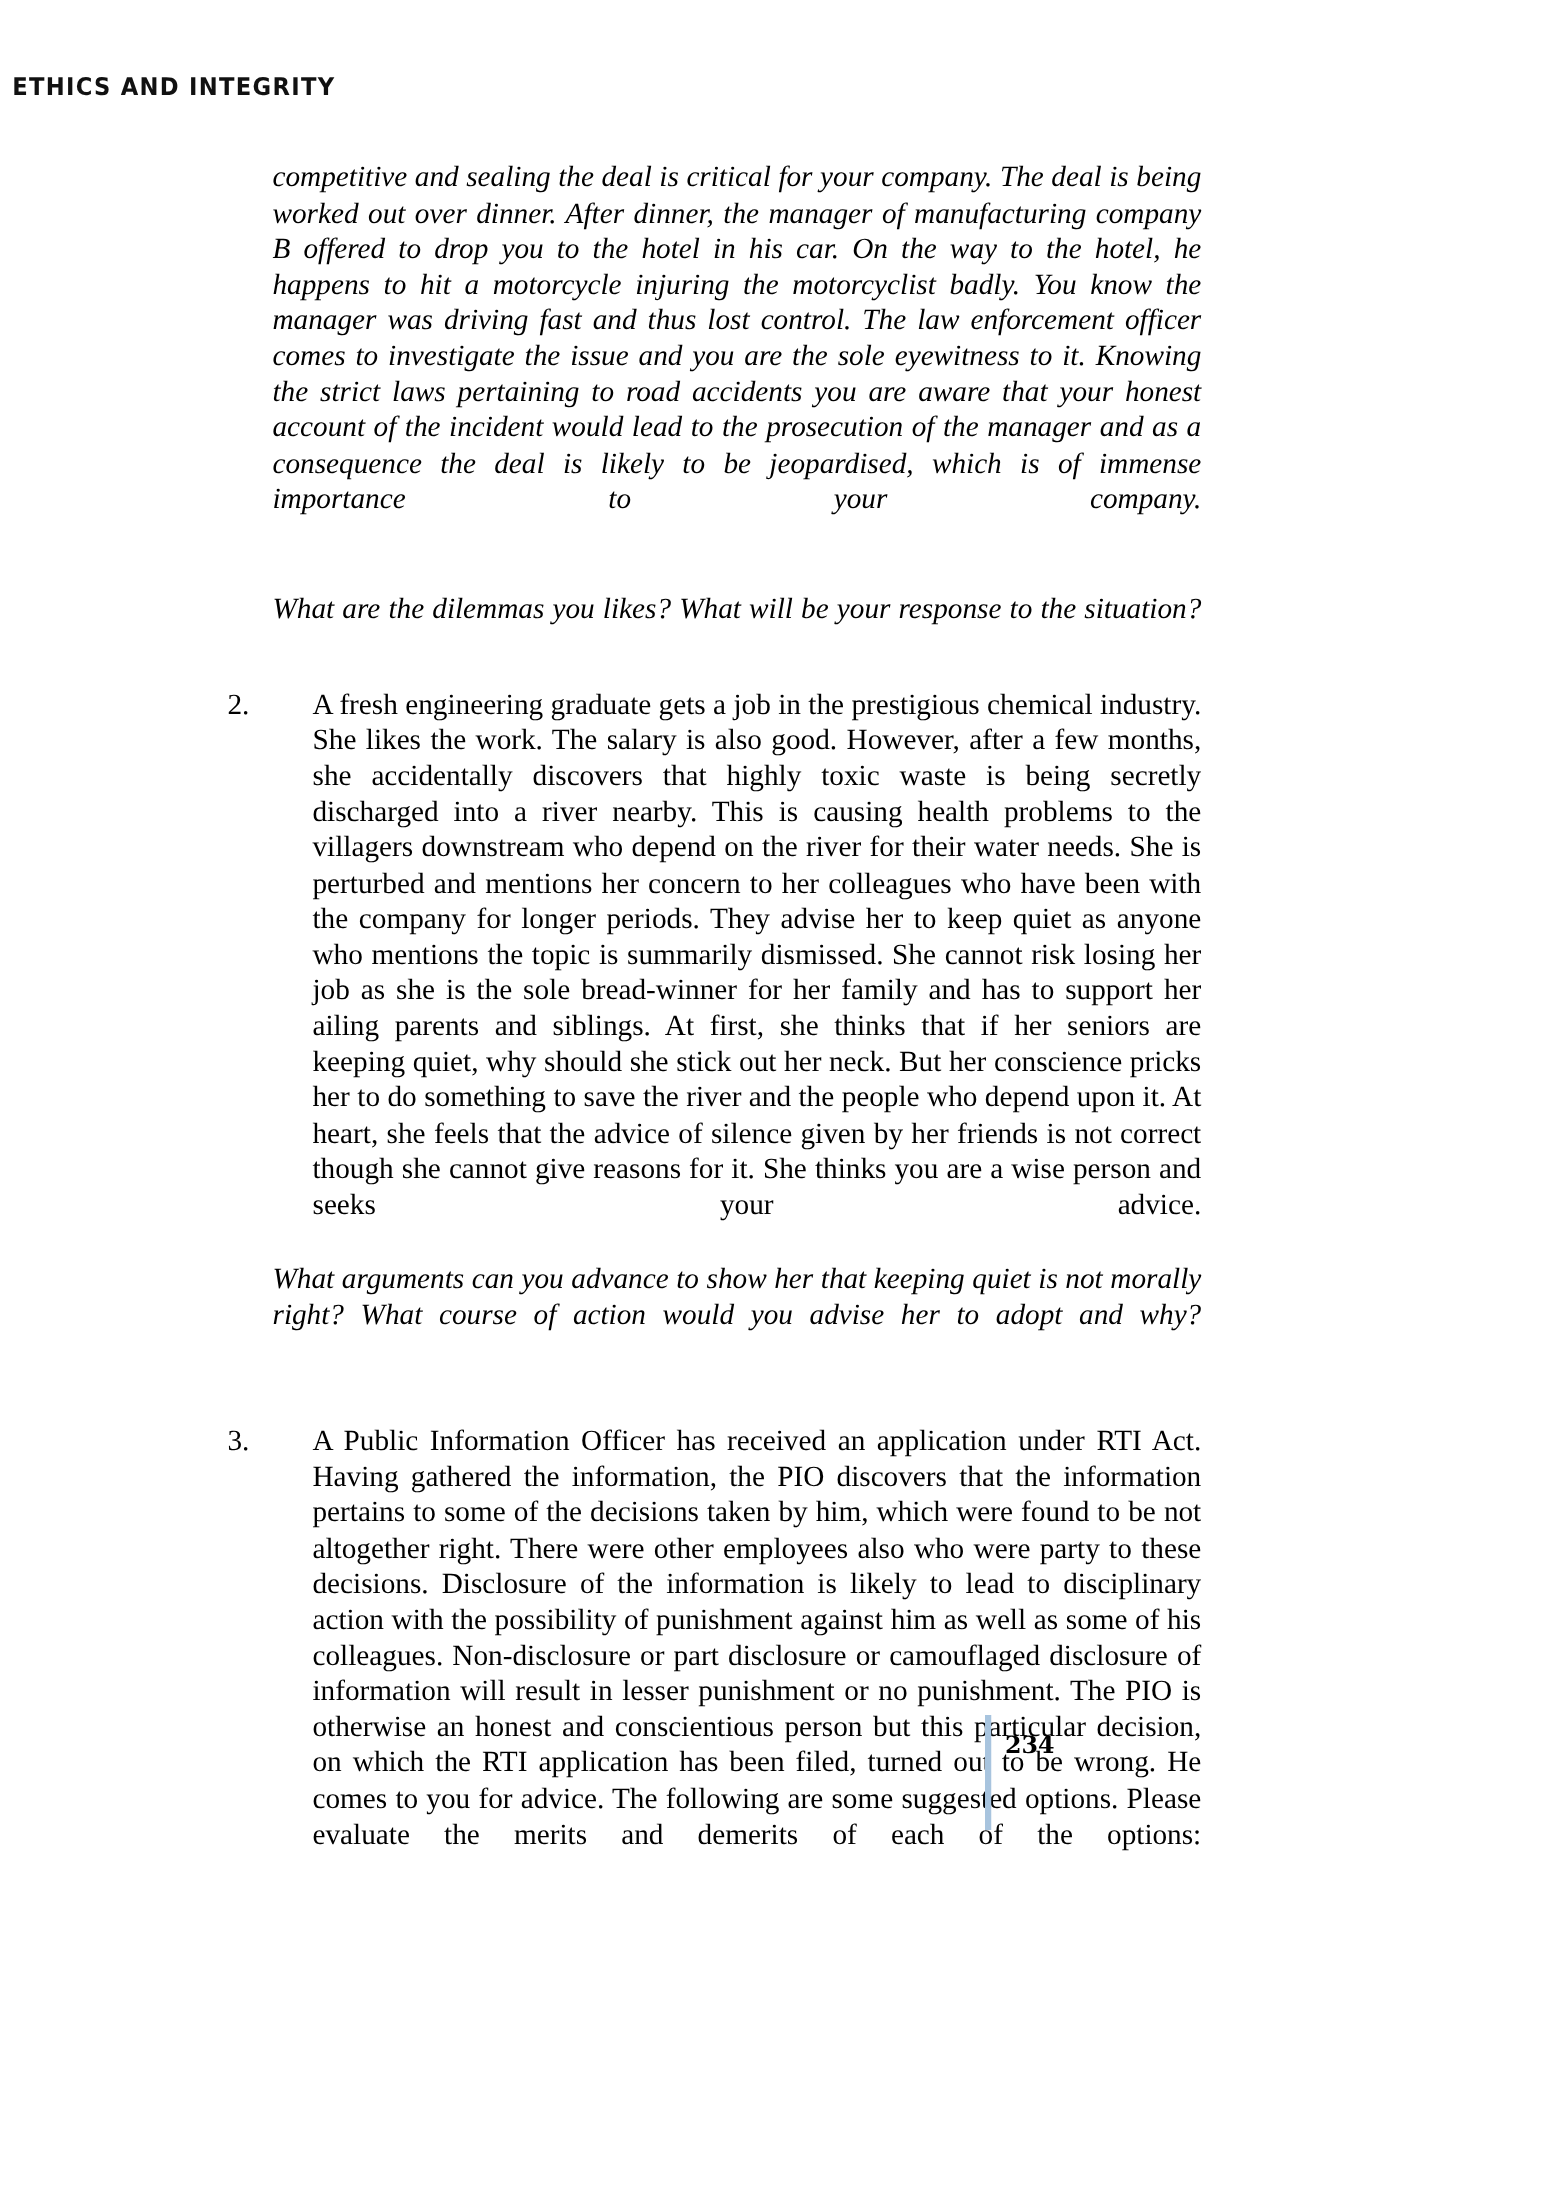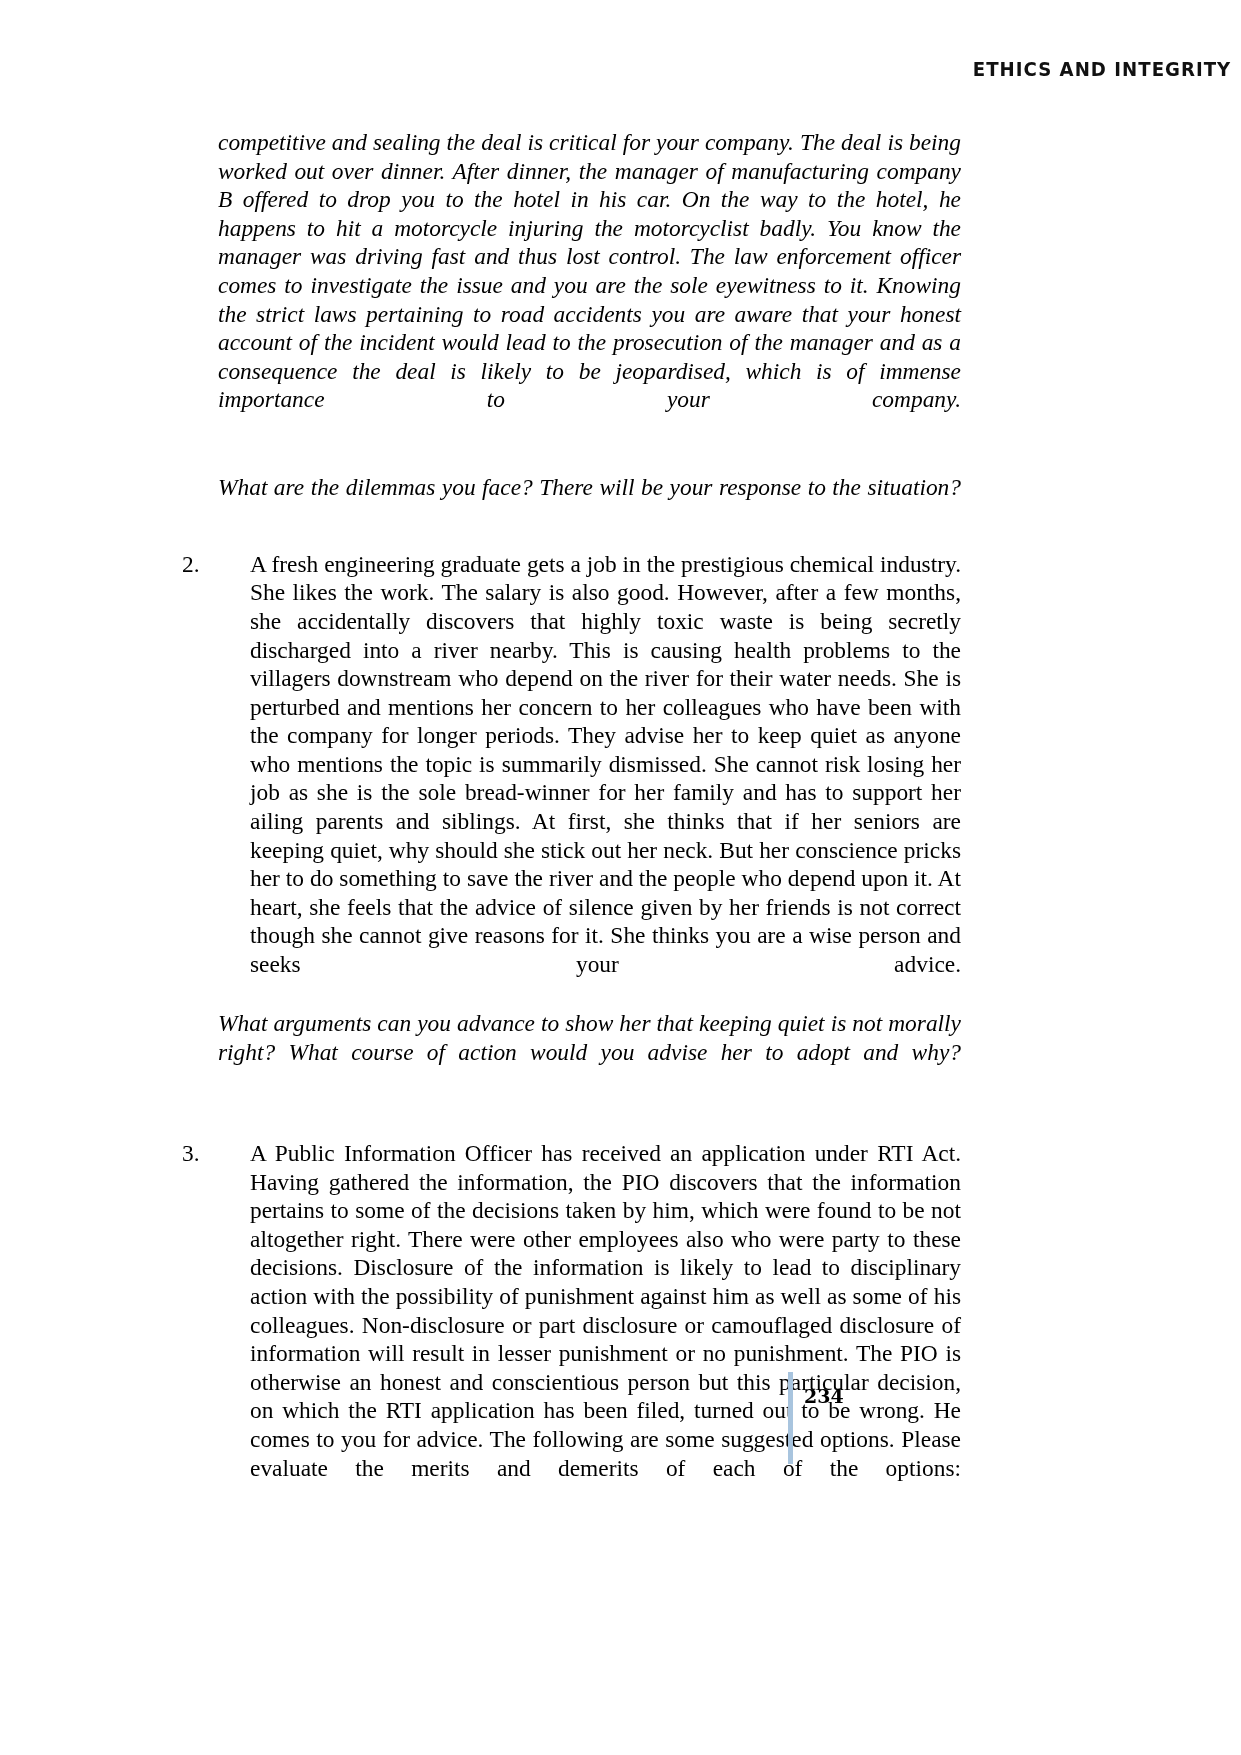--- a/index.html
+++ b/index.html
@@ -19,21 +19,21 @@
     overflow: hidden;
     box-sizing: border-box;
   }
 
   
   .running-header {
     position: absolute;
     top: 58px;
     left: 0;
     width: 1241px;
-    text-align: right;
+    text-align: left;
   }
   .running-header .title {
     display: inline-block;
     font-family: "DejaVu Sans", "Liberation Sans", sans-serif;
     font-weight: bold;
     font-size: 19.5px;
     letter-spacing: 1.1px;
     color: #111111;
     transform: scaleX(0.93);
     transform-origin: center;
@@ -127,21 +127,21 @@
   <div class="running-header">
     <span class="title">ETHICS AND INTEGRITY</span>
   </div>
 
   <div class="content">
 
     <p class="plain-para">competitive and sealing the deal is critical for your company. The deal is being worked out over dinner. After dinner, the manager of manufacturing company B offered to drop you to the hotel in his car. On the way to the hotel, he happens to hit a motorcycle injuring the motorcyclist badly. You know the manager was driving fast and thus lost control. The law enforcement officer comes to investigate the issue and you are the sole eyewitness to it. Knowing the strict laws pertaining to road accidents you are aware that your honest account of the incident would lead to the prosecution of the manager and as a consequence the deal is likely to be jeopardised, which is of immense importance to your company.</p>
 
     <div class="gap-lg"></div>
 
-    <p class="plain-para">What are the dilemmas you face? There will be your response to the situation?</p>
+    <p class="plain-para">What are the dilemmas you likes? What will be your response to the situation?</p>
 
     <div class="gap-md"></div>
 
     <div class="list-item">
       <span class="marker">2.</span>
       <span class="body">A fresh engineering graduate gets a job in the prestigious chemical industry. She likes the work. The salary is also good. However, after a few months, she accidentally discovers that highly toxic waste is being secretly discharged into a river nearby. This is causing health problems to the villagers downstream who depend on the river for their water needs. She is perturbed and mentions her concern to her colleagues who have been with the company for longer periods. They advise her to keep quiet as anyone who mentions the topic is summarily dismissed. She cannot risk losing her job as she is the sole bread-winner for her family and has to support her ailing parents and siblings. At first, she thinks that if her seniors are keeping quiet, why should she stick out her neck. But her conscience pricks her to do something to save the river and the people who depend upon it. At heart, she feels that the advice of silence given by her friends is not correct though she cannot give reasons for it. She thinks you are a wise person and seeks your advice.</span>
     </div>
 
     <div class="gap-sm"></div>
 

